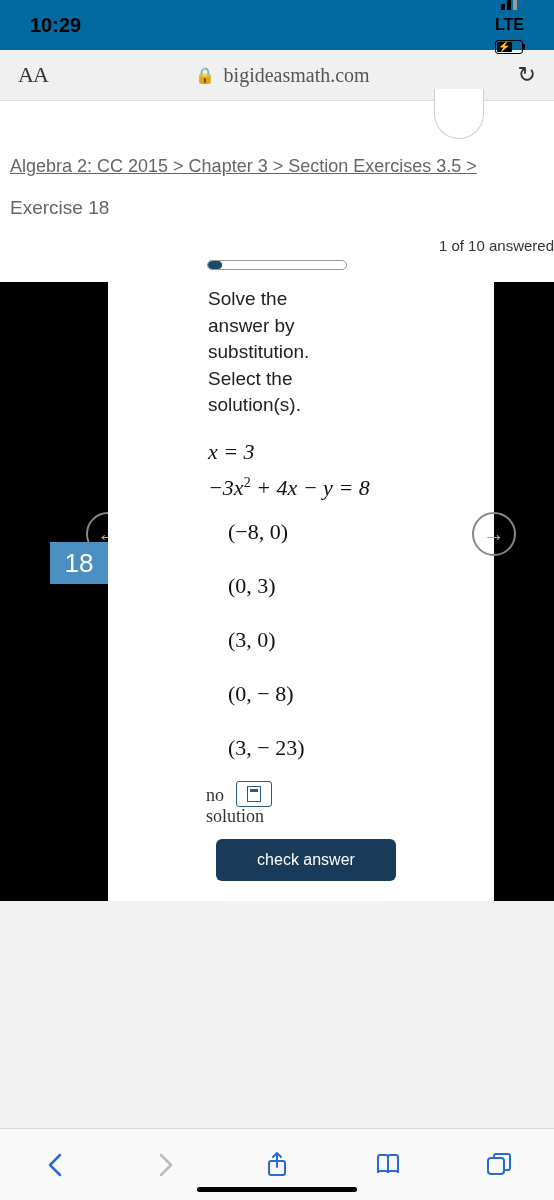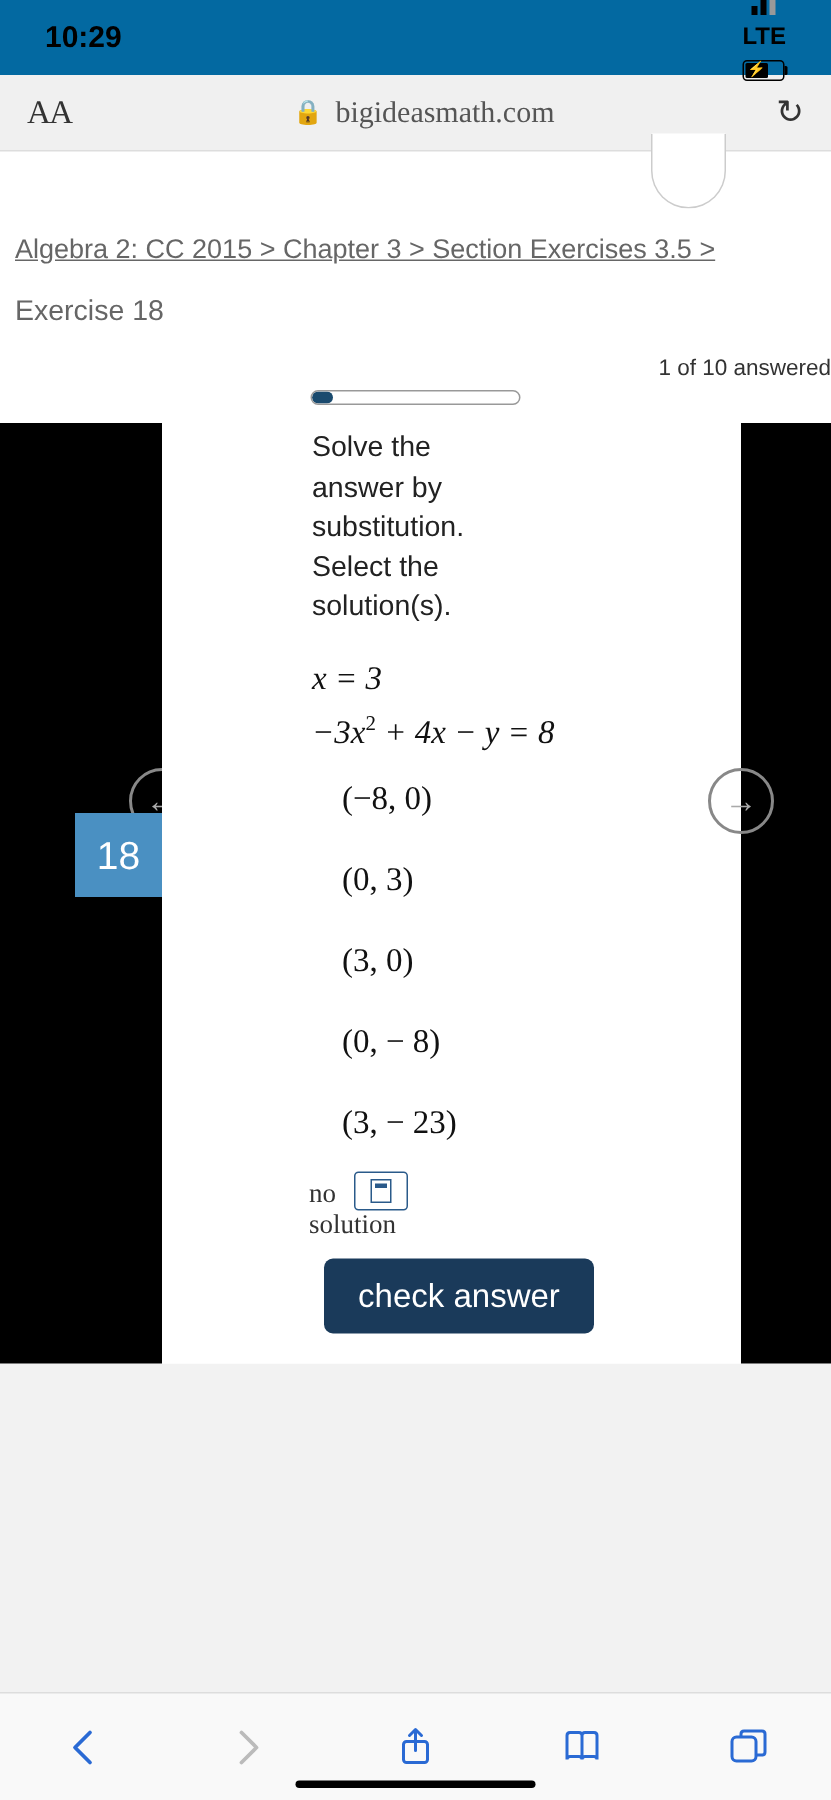--- a/index.html
+++ b/index.html
@@ -79,39 +79,39 @@
 .question {
   flex:1;
   background:#fff;
   padding: 0 18px 0 28px;
   position:relative;
 }
 .q-number{
   position:absolute;
   left:-58px;
   top:260px;
-  width:58px;height:56px;
+  width:58px;height:42px;
   background:#4a90c2;
   color:#fff;
   display:flex;align-items:center;justify-content:center;
   font-size:26px;font-weight:500;
 }
 .prompt{ font-size:19px; color:#222; line-height:1.4; margin: 4px 0 20px 72px; max-width:140px}
 .math{ font-family: "Times New Roman", serif; font-size:22px; font-style:italic; margin:8px 0 10px 72px; color:#111}
 .math sup{font-size:14px;font-style:normal}
 .answers{ margin-left:92px; margin-top:18px}
 .answer{ font-family:"Times New Roman", serif; font-size:22px; color:#111; margin:0 0 28px 0; cursor:pointer}
 .answer.last{margin-bottom:20px}
 
 .bottom-btns{ margin-left:80px; padding-bottom:20px}
 .no-sol{ font-size:18px; color:#333; font-family:"Times New Roman",serif; display:inline-block; vertical-align:middle}
 .calc-btn{ display:inline-flex; align-items:center; gap:6px; border:1.5px solid #2a5a8a; color:#2a5a8a; padding:4px 10px; font-size:17px; border-radius:3px; background:#fff; cursor:pointer; vertical-align:middle; margin-left:-20px}
 .calc-icon{width:14px;height:16px;border:1px solid #2a5a8a;display:inline-block;position:relative}
 .calc-icon::before{content:"";position:absolute;top:2px;left:2px;right:2px;height:3px;background:#2a5a8a}
-.check-btn{ display:block; width:180px; margin:16px auto 0 0; background:#1a3a5a; color:#fff; border:none; border-radius:6px; padding:12px 18px; font-size:22px; cursor:pointer}
+.check-btn{ display:block; width:180px; margin:16px auto 0 0; background:#1a3a5a; color:#fff; border:none; border-radius:6px; padding:12px 18px; font-size:16px; cursor:pointer}
 
 .toolbar{
   position:absolute;
   bottom:0;left:0;right:0;
   height:72px;
   background:#f9f9f9;
   border-top:1px solid #ddd;
   display:flex;
   justify-content:space-around;
   align-items:center;

